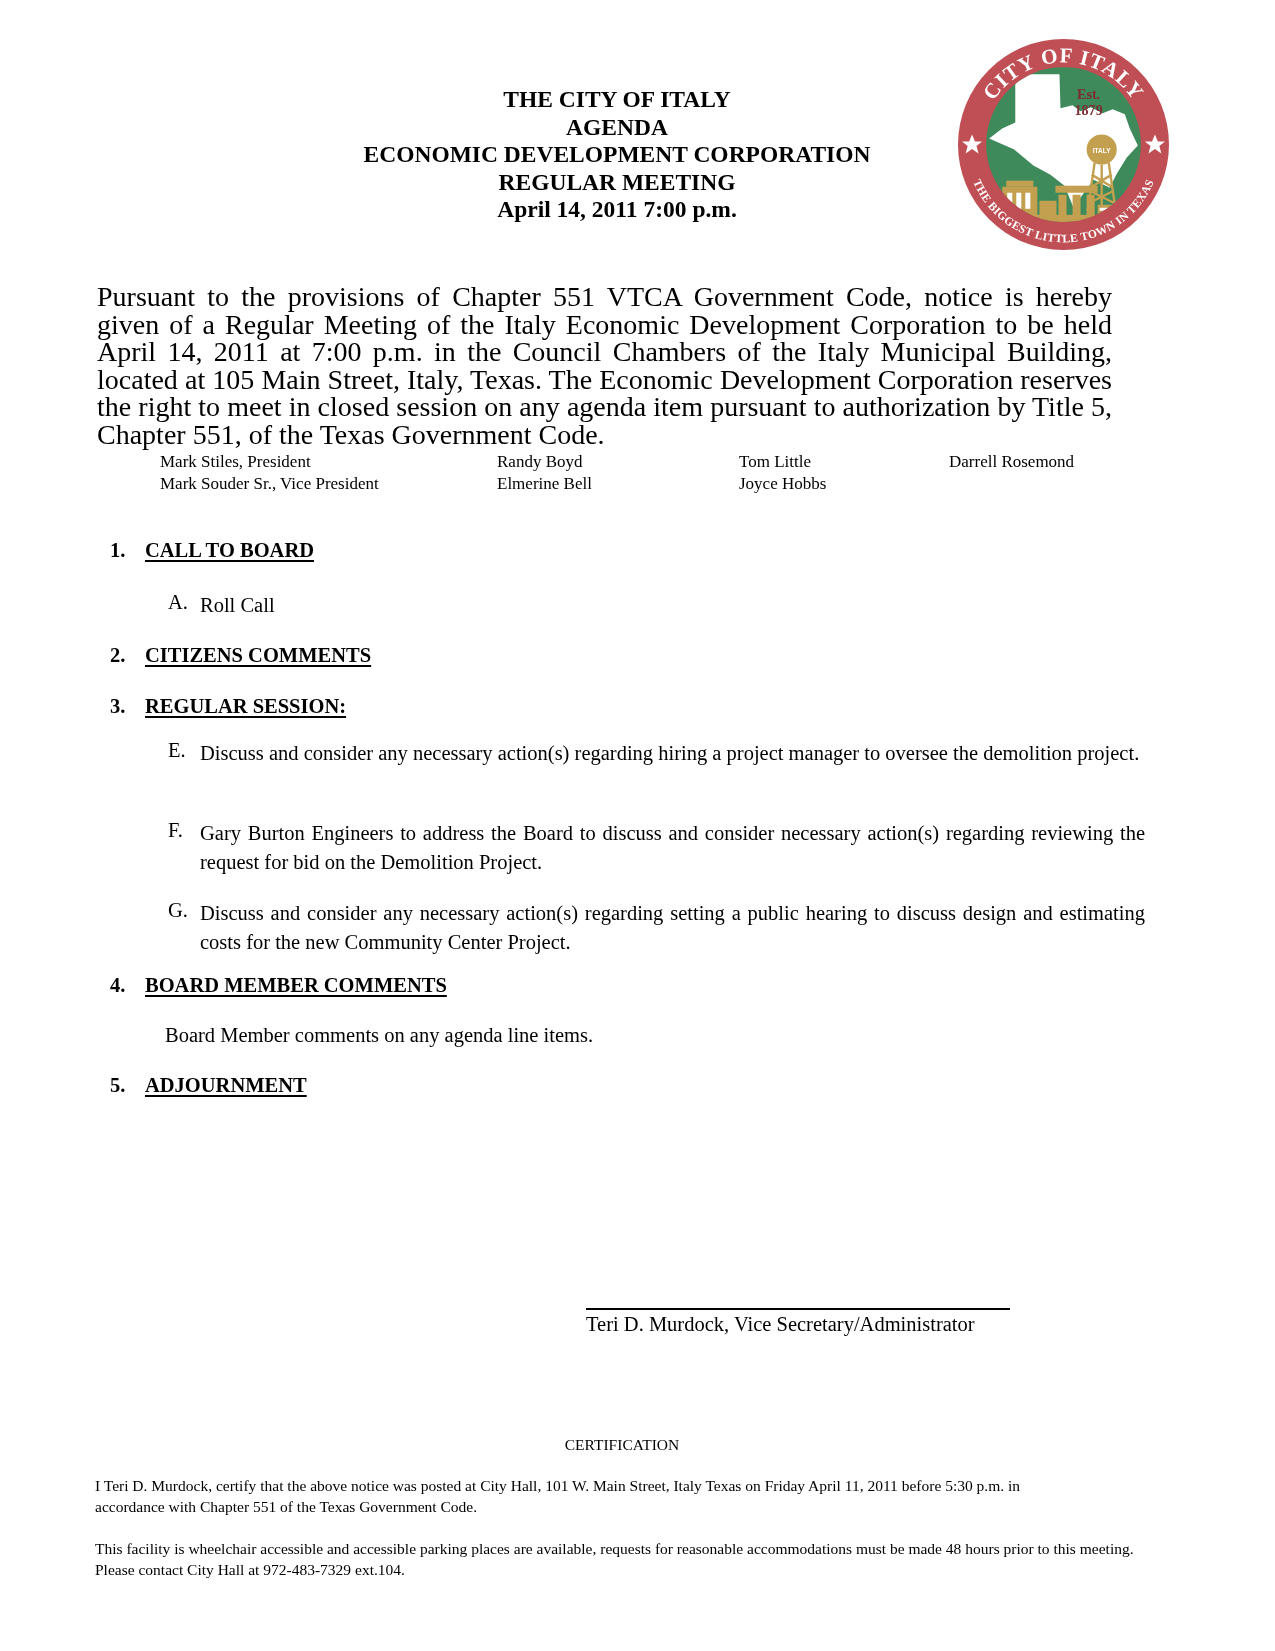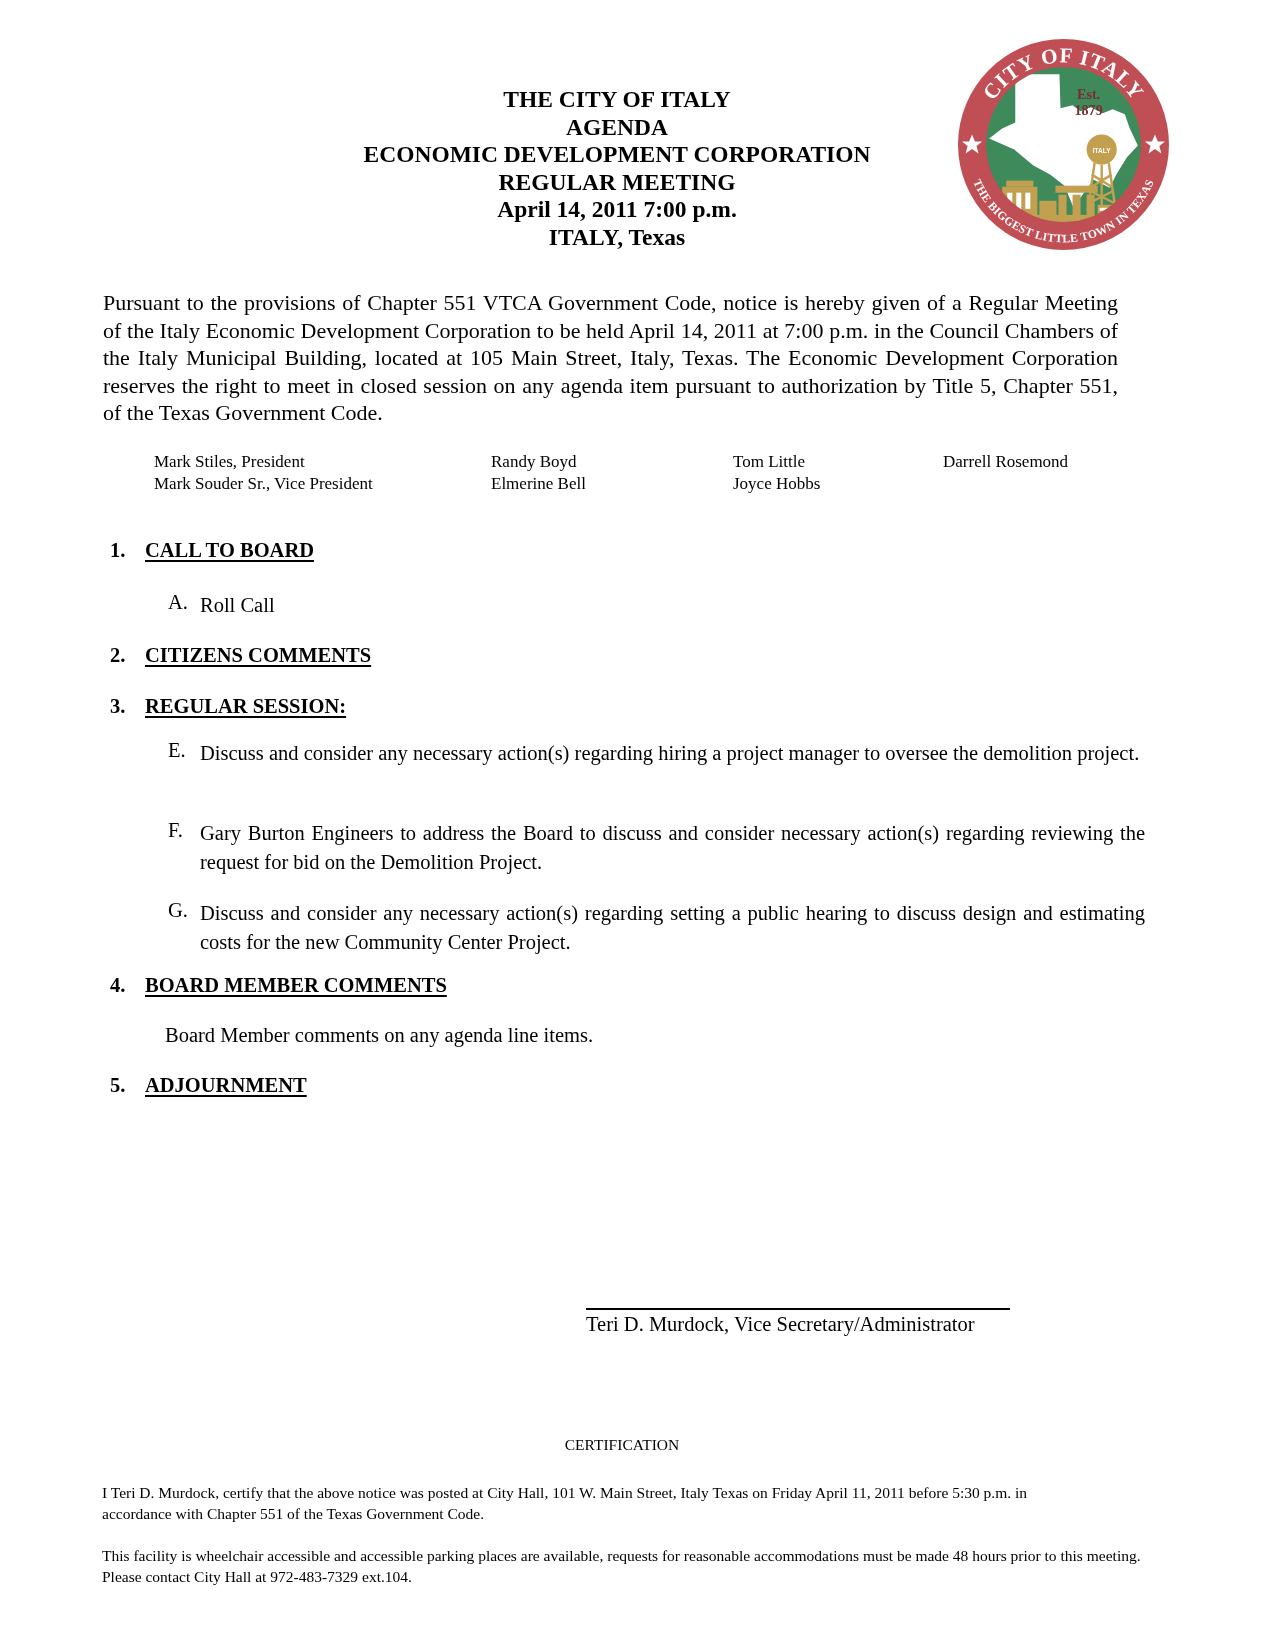--- a/index.html
+++ b/index.html
@@ -6,45 +6,45 @@
   .page{
     position:relative;width:1275px;height:1651px;background:#ffffff;
     font-family:"Liberation Serif","DejaVu Serif",serif;color:#000;overflow:hidden;
   }
   .header-block{
     position:absolute;left:37px;top:86px;width:1160px;text-align:center;
     font-weight:bold;font-size:23.5px;line-height:27.5px;
   }
   .seal{position:absolute;left:957px;top:38px;width:213px;height:213px;}
   .notice{
-    position:absolute;left:93px;top:279px;width:1015px;margin:10px;
-    text-align:justify;font-size:22px;line-height:27.6px;
+    position:absolute;left:93px;top:279px;width:1015px;margin:4px;
+    text-align:justify;font-size:28px;line-height:27.6px;
   }
   .members{
-    position:absolute;left:154px;top:451px;
+    position:absolute;left:160px;top:451px;
     display:grid;grid-template-columns:337px 242px 210px 1fr;
     font-size:17px;line-height:21.5px;
   }
   .section{position:absolute;left:110px;display:flex;}
   .section .num{width:35px;font-weight:bold;font-size:20.5px;flex-shrink:0;}
   .section .title{
     font-weight:bold;font-size:20.5px;
     text-decoration:underline;text-decoration-thickness:2px;text-underline-offset:3px;
   }
   .sub{position:absolute;left:168px;display:flex;width:977px;}
   .sub .letter{width:32px;font-size:20.5px;flex-shrink:0;}
   .sub .text{font-size:20.5px;line-height:29px;text-align:justify;width:945px;}
   .plain-note{position:absolute;left:165px;top:1024px;font-size:20.5px;}
   .sig-line{position:absolute;left:586px;top:1308px;width:424px;border-top:2px solid #000;}
   .sig-name{position:absolute;left:586px;top:1313px;font-size:20.5px;}
   .cert-head{
     position:absolute;left:37px;top:1436px;width:1170px;text-align:center;
     font-size:15.5px;text-underline-offset:2px;
   }
-  .cert-p{position:absolute;left:94px;margin:8px;font-size:15.5px;line-height:21px;}
+  .cert-p{position:absolute;left:94px;margin:1px;font-size:15.5px;line-height:21px;}
   .cert-p1{top:1474px;width:960px;}
   .cert-p2{top:1537px;width:1060px;}
 </style>
 </head>
 <body>
 
 <div class="page">
 
   <svg class="seal" viewBox="0 0 212 212" role="img">
     <defs>
@@ -103,21 +103,20 @@
       <textPath href="#arcBottom" startOffset="50%">THE BIGGEST LITTLE TOWN IN TEXAS</textPath>
     </text>
   </svg>
 
   <div class="header-block">
     <div>THE CITY OF ITALY</div>
     <div>AGENDA</div>
     <div>ECONOMIC DEVELOPMENT CORPORATION</div>
     <div>REGULAR MEETING</div>
     <div>April 14, 2011 7:00 p.m.</div>
-    <div>ITALY, Texas</div>
   </div>
 
   <p class="notice">Pursuant to the provisions of Chapter 551 VTCA Government Code, notice is hereby given of a Regular Meeting of the Italy Economic Development Corporation to be held April 14, 2011 at 7:00 p.m. in the Council Chambers of the Italy Municipal Building, located at 105 Main Street, Italy, Texas. The Economic Development Corporation reserves the right to meet in closed session on any agenda item pursuant to authorization by Title 5, Chapter 551, of the Texas Government Code.</p>
 
   <div class="members">
     <div>Mark Stiles, President</div>
     <div>Randy Boyd</div>
     <div>Tom Little</div>
     <div>Darrell Rosemond</div>
     <div>Mark Souder Sr., Vice President</div>

